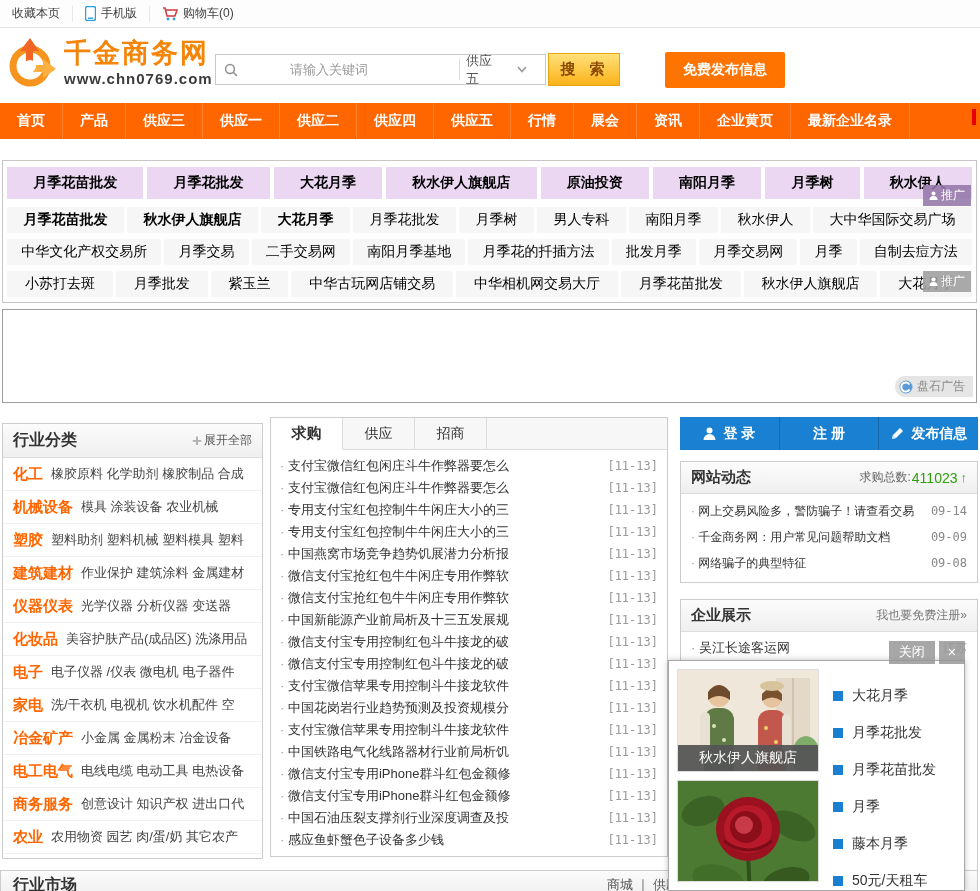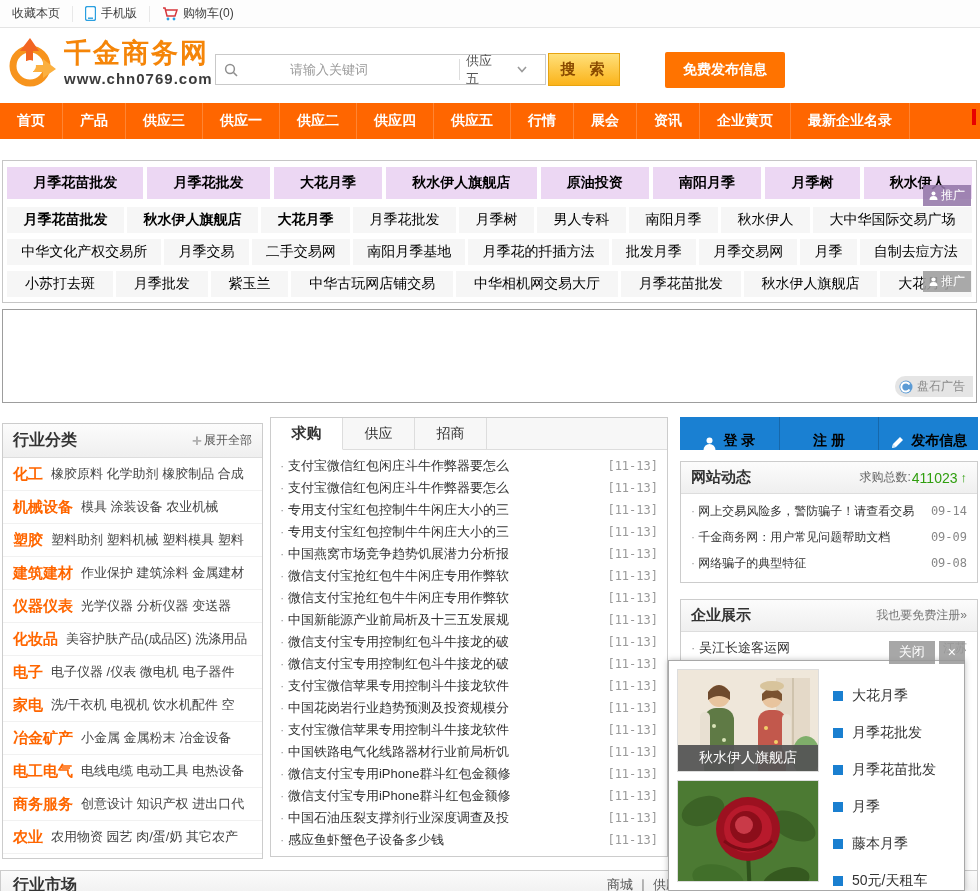--- a/index.html
+++ b/index.html
@@ -82,21 +82,21 @@
   .tab.active{background:#fff;font-weight:bold;font-size:15px;margin-bottom:-1px;border-bottom:1px solid #fff;}
   .lead-list{padding:5px 9px 0 9px;}
   .lead-item{height:22px;display:flex;align-items:center;font-size:13px;color:#333;}
   .lead-title{flex:1;overflow:hidden;white-space:nowrap;cursor:pointer;}
   .lead-title::before{content:"· ";color:#999;}
   .lead-date{color:#999;font-size:12px;margin-left:6px;font-family:"DejaVu Sans Mono",monospace;}
 
   
   .right-col{position:absolute;top:417px;left:680px;width:298px;}
   .account-bar{height:33px;background:#1a80d2;display:flex;}
-  .account-item{flex:1;display:flex;align-items:flex-end;justify-content:center;gap:7px;color:#000000;
+  .account-item{flex:1;display:flex;align-items:center;justify-content:center;gap:7px;color:#ffffff;
                 font-size:14px;font-weight:bold;border-right:1px solid #1668ab;cursor:pointer;}
   .account-item:last-child{border-right:none;}
   .news-box{margin-top:11px;border:1px solid #ccc;background:#fff;}
   .news-box .box-header{height:32px;}
   .total{margin-left:auto;font-size:12px;color:#666;display:flex;align-items:center;gap:1px;}
   .total-value{color:#2f9e0e;font-weight:normal;font-size:14px;}
   .up-arrow{color:#2f9e0e;font-weight:bold;font-size:13px;margin-left:2px;}
   .news-item{height:26px;display:flex;align-items:center;padding:0 10px;font-size:12px;color:#333;}
   .news-title{flex:1;overflow:hidden;white-space:nowrap;cursor:pointer;}
   .news-title::before{content:"· ";color:#999;}

